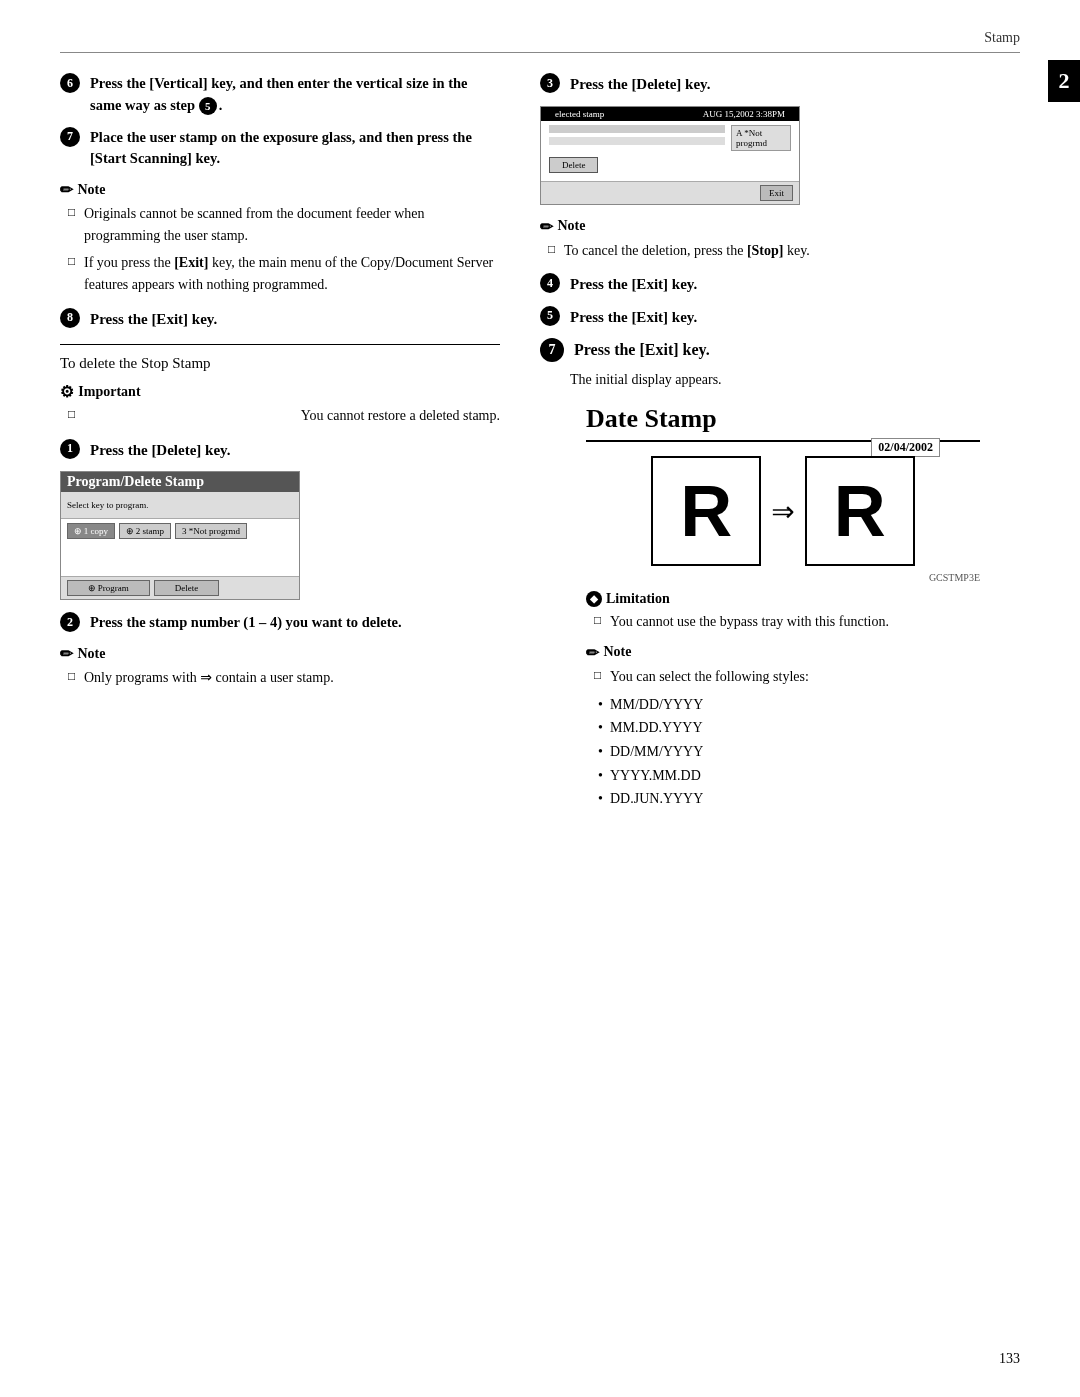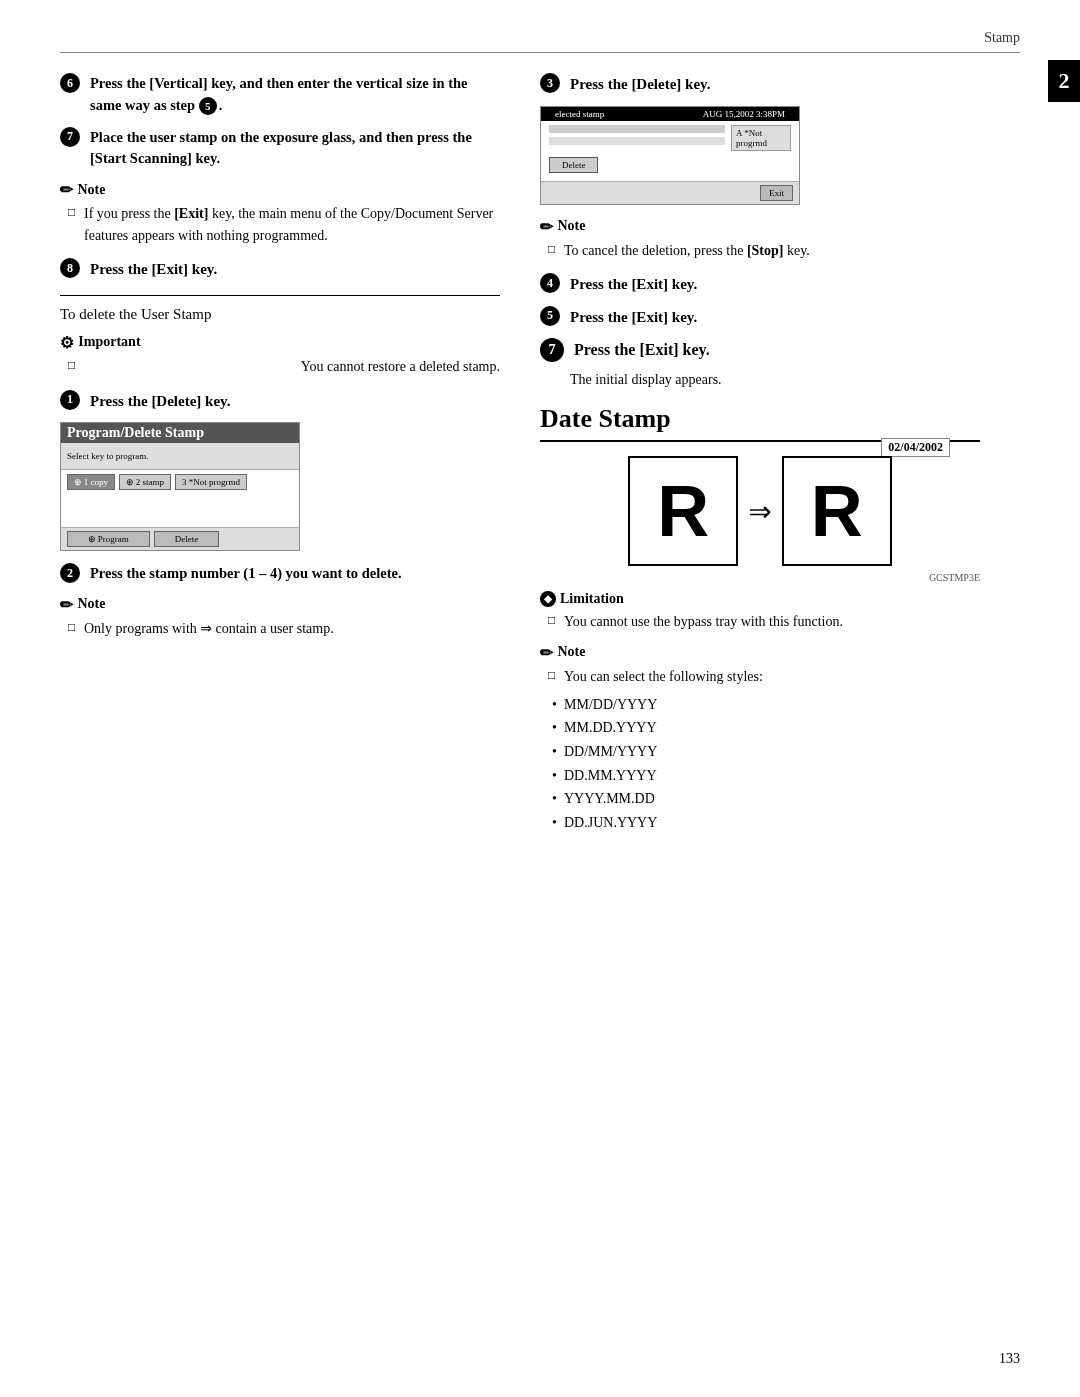--- a/index.html
+++ b/index.html
@@ -253,20 +253,21 @@
       border: 1px solid #555;
       font-size: 9px;
       padding: 2px 12px;
       display: inline-block;
       margin: 4px 0;
     }
 
     
     .date-stamp-section {
       margin-top: 16px;
+      margin-left: 46px;
     }
     .date-stamp-title {
       font-size: 26px;
       font-weight: bold;
       border-bottom: 2.5px solid #000;
       padding-bottom: 6px;
       margin-bottom: 14px;
     }
 
     
@@ -293,21 +294,21 @@
       font-family: Arial, sans-serif;
       color: #000;
     }
     .arrow-symbol {
       font-size: 28px;
       color: #000;
     }
     .date-label {
       position: absolute;
       top: -18px;
-      right: 30px;
+      right: 40px;
       font-size: 12px;
       font-weight: bold;
       border: 1px solid #888;
       padding: 1px 6px;
       background: #fff;
     }
     .gcstmp-label {
       font-size: 10px;
       color: #555;
       text-align: right;
@@ -461,34 +462,35 @@
           <b>Place the user stamp on the exposure glass, and then press the [Start Scanning] key.</b>
         </span>
       </div>
 
       <div class="note-block">
         <div class="note-header">
           <span class="note-pencil">✏</span>
           <span>Note</span>
         </div>
         <ul class="note-items">
+          <li>Originals cannot be scanned from the document feeder when programming the user stamp.</li>
           <li>If you press the <b>[Exit]</b> key, the main menu of the Copy/Document Server features appears with nothing programmed.</li>
         </ul>
       </div>
 
       <div class="step-row">
         <span class="step-bold-num">8</span>
         <span class="step-row-text press-step-bold">
           <b>Press the [Exit] key.</b>
         </span>
       </div>
 
       <hr class="section-divider">
 
-      <div class="subsection-title">To delete the User Stamp</div>
+      <div class="subsection-title">To delete the Stop Stamp</div>
 
       <div class="important-block">
         <div class="important-header">
           <span class="important-icon">⚙</span>
           <span>Important</span>
         </div>
         <ul class="important-items">
           <li>You cannot restore a deleted stamp.</li>
         </ul>
       </div>
@@ -630,21 +632,20 @@
             <span class="note-pencil">✏</span>
             <span>Note</span>
           </div>
           <ul class="note-items">
             <li>You can select the following styles:</li>
           </ul>
           <ul class="bullet-list">
             <li>MM/DD/YYYY</li>
             <li>MM.DD.YYYY</li>
             <li>DD/MM/YYYY</li>
-            <li>DD.MM.YYYY</li>
             <li>YYYY.MM.DD</li>
             <li>DD.JUN.YYYY</li>
           </ul>
         </div>
 
       </div>
 
     </div>
 
   </div>

